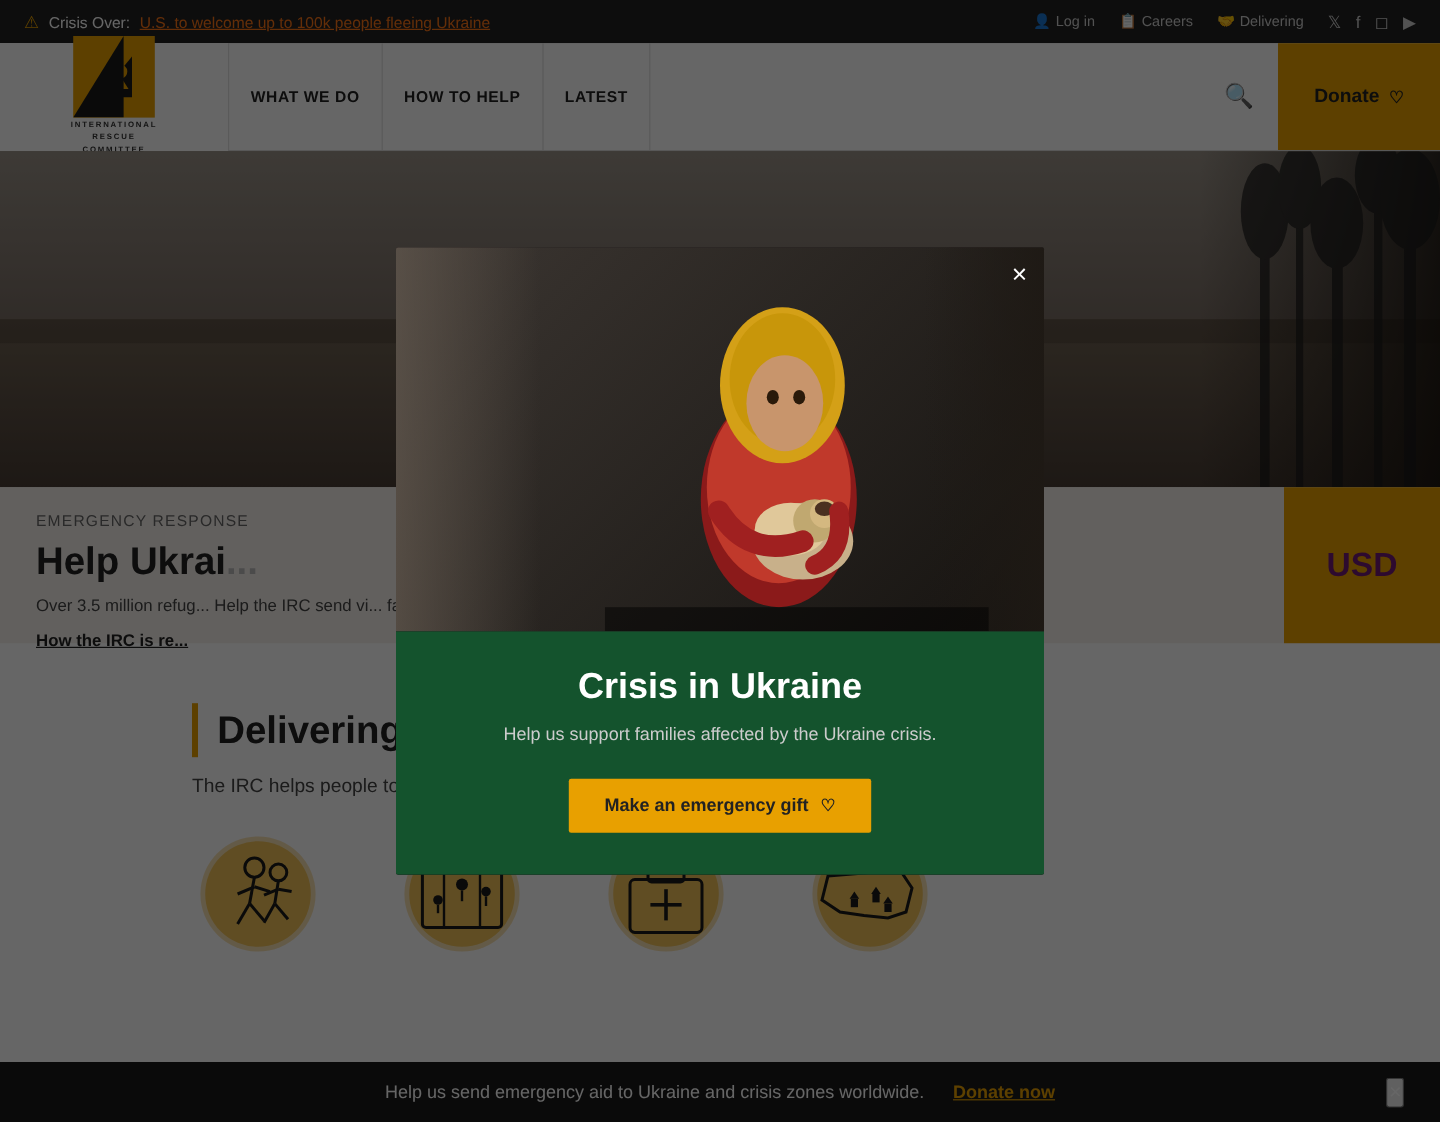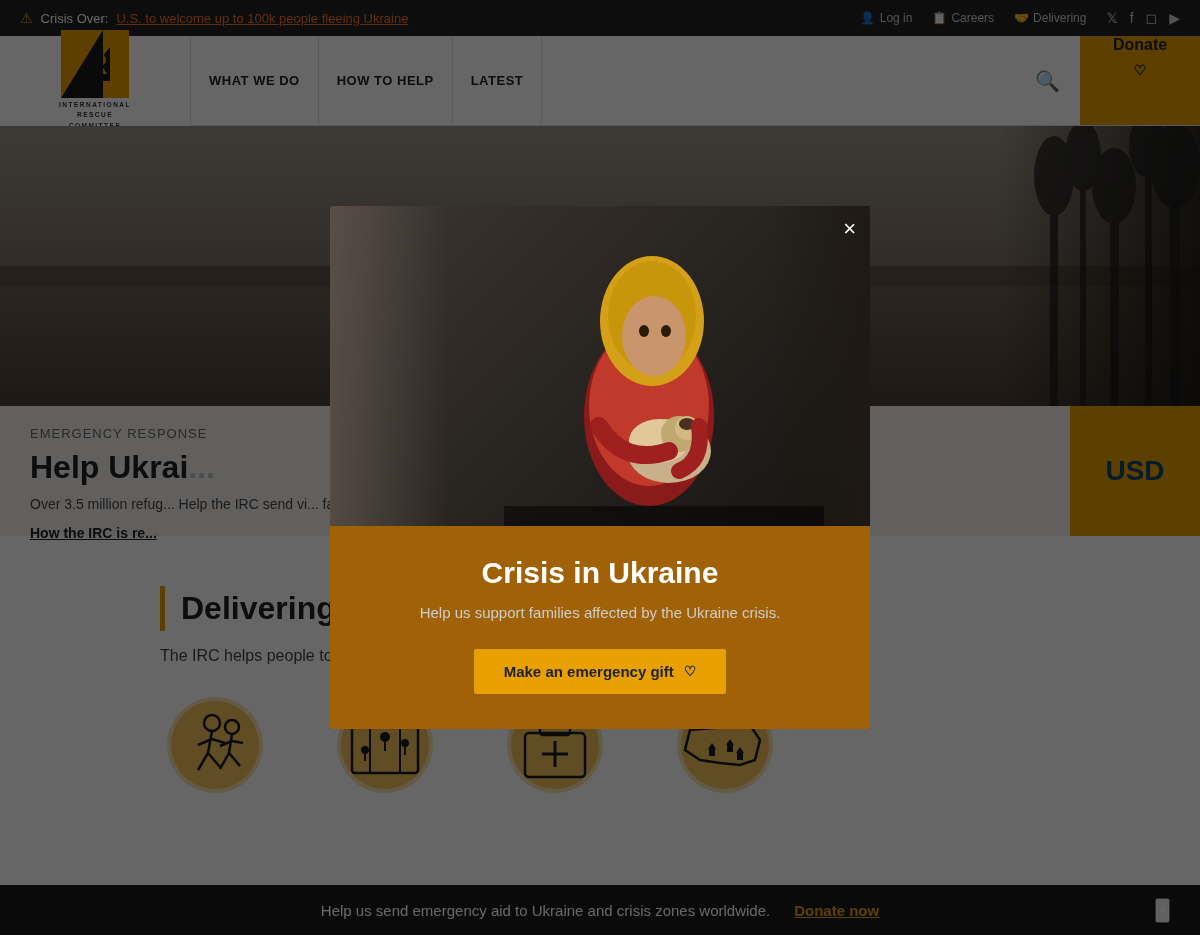--- a/index.html
+++ b/index.html
@@ -81,21 +81,20 @@
       font-weight: 700;
       font-size: 16px;
       padding: 0 30px;
       height: 100%;
       display: flex;
       align-items: center;
       gap: 8px;
       cursor: pointer;
       border: none;
       min-width: 120px;
-      flex-direction: column;
     }
     .heart-icon { color: #222; font-size: 14px; }
 
     
     .hero {
       height: 280px;
       background: linear-gradient(to bottom, #8a8070 0%, #6b5e50 30%, #5a4e42 60%, #4a4038 100%);
       position: relative;
       overflow: hidden;
     }
@@ -164,21 +163,21 @@
       display: block;
     }
     .usd-box {
       width: 130px;
       background: #e8a000;
       display: flex;
       align-items: center;
       justify-content: center;
       font-size: 28px;
       font-weight: 700;
-      color: #0c4a6e;
+      color: #701a75;
       cursor: pointer;
     }
 
     
     .impact-section {
       padding: 50px 160px 30px;
       background: #fff;
     }
     .impact-title-area {
       display: flex;
@@ -291,21 +290,21 @@
     .curtain-right {
       position: absolute;
       right: 0;
       top: 0;
       bottom: 0;
       width: 100px;
       background: linear-gradient(to left, rgba(30,25,20,0.9) 0%, transparent 100%);
     }
 
     .modal-body {
-      background: #a16207;
+      background: #14532d;
       color: #fff;
       padding: 30px 40px 35px;
       text-align: center;
     }
     .modal-title {
       font-size: 30px;
       font-weight: 700;
       color: #fff;
       margin-bottom: 12px;
     }

